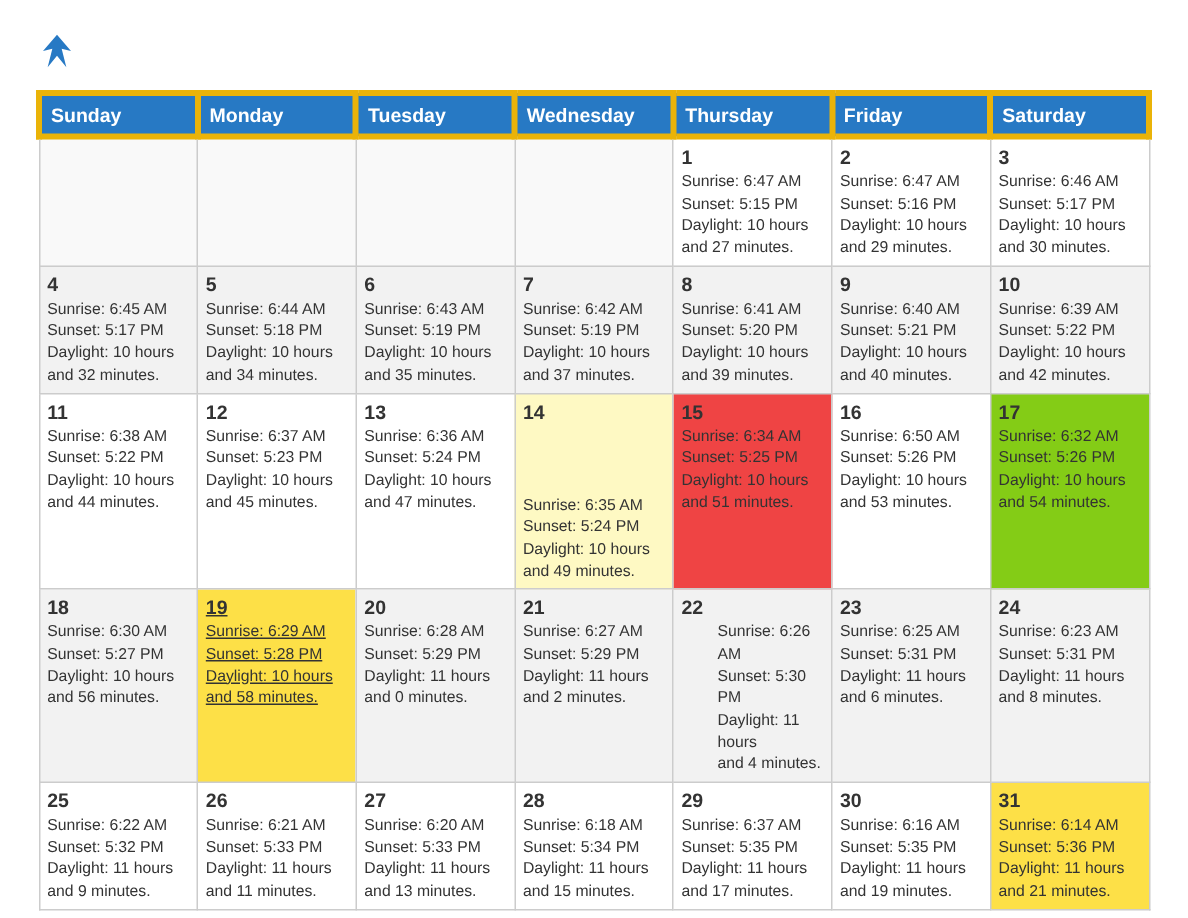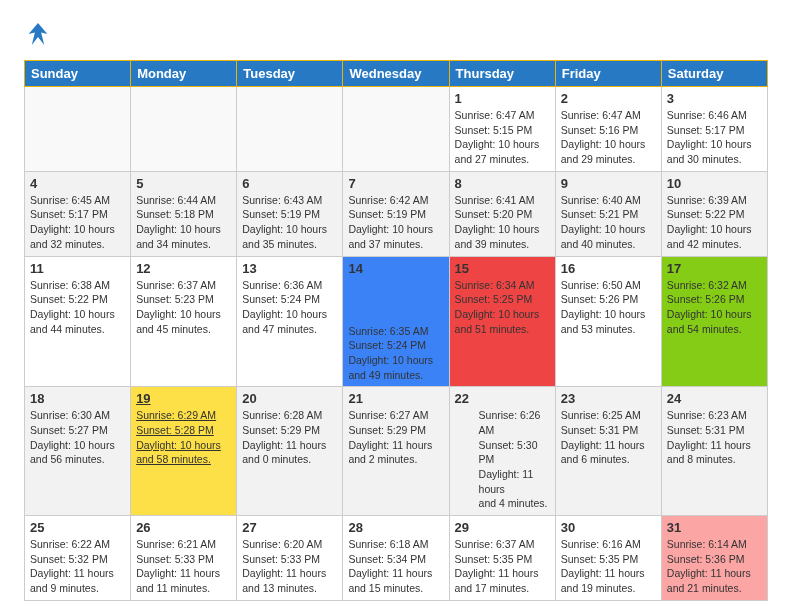--- a/index.html
+++ b/index.html
@@ -7,21 +7,21 @@
     .container { padding: 20px 24px 16px 24px; }
     .header { display: flex; align-items: flex-start; justify-content: space-between; margin-bottom: 12px; }
     .logo { display: flex; align-items: center; gap: 4px; }
     .logo-text { font-size: 18px; font-weight: bold; line-height: 1.1; }
     .logo-text span { color: #1a6bb5; }
     .logo-bird { width: 28px; height: 28px; }
     .title-area { text-align: right; }
     .month-title { font-size: 38px; font-weight: 300; color: #222; line-height: 1; }
     .location { font-size: 15px; color: #444; margin-top: 2px; }
     .calendar { width: 100%; border-collapse: collapse; }
-    .calendar th { background: #2779c4; color: #fff; text-align: left; padding: 5px 6px; font-size: 13px; font-weight: 600; border: 1px solid #eab308; }
+    .calendar th { background: #2779c4; color: #fff; text-align: left; padding: 5px 6px; font-size: 13px; font-weight: 600; border: 4px solid #eab308; }
     .calendar td { vertical-align: top; padding: 4px 5px; border: 1px solid #ccc; font-size: 10.5px; color: #333; width: calc(100%/7); min-height: 80px; }
     .calendar td.empty { background: #f9f9f9; }
     .calendar tr:nth-child(odd) td:not(.empty) { background: #fff; }
     .calendar tr:nth-child(even) td:not(.empty) { background: #f2f2f2; }
     .day-num { font-size: 13px; font-weight: bold; display: block; margin-bottom: 2px; }
     .day-info { line-height: 1.4; }
   </style>
 </head>
 <body>
 
@@ -148,21 +148,21 @@
 Daylight: 10 hours
 and 45 minutes.</div>
           </td>
           <td style="background: rgb(255, 255, 255);">
             <span class="day-num">13</span>
             <div class="day-info" style="white-space: pre-line;">Sunrise: 6:36 AM
 Sunset: 5:24 PM
 Daylight: 10 hours
 and 47 minutes.</div>
           </td>
-          <td style="background: #3b82f6;">
+          <td style="background: #fef9c3;">
             <span class="day-num">14</span>
             <div class="day-info" style="white-space: pre-line; margin-top: 48px;">Sunrise: 6:35 AM
 Sunset: 5:24 PM
 Daylight: 10 hours
 and 49 minutes.</div>
           </td>
           <td style="background: #ef4444;">
             <span class="day-num">15</span>
             <div class="day-info" style="white-space: pre-line;">Sunrise: 6:34 AM
 Sunset: 5:25 PM
@@ -271,21 +271,21 @@
 Daylight: 11 hours
 and 17 minutes.</div>
           </td>
           <td style="background: rgb(255, 255, 255);">
             <span class="day-num">30</span>
             <div class="day-info" style="white-space: pre-line;">Sunrise: 6:16 AM
 Sunset: 5:35 PM
 Daylight: 11 hours
 and 19 minutes.</div>
           </td>
-          <td style="background: #fca5a5;">
+          <td style="background: #fde047;">
             <span class="day-num">31</span>
             <div class="day-info" style="white-space: pre-line;">Sunrise: 6:14 AM
 Sunset: 5:36 PM
 Daylight: 11 hours
 and 21 minutes.</div>
           </td>
         </tr>
       </tbody>
   </table>
 </div>

